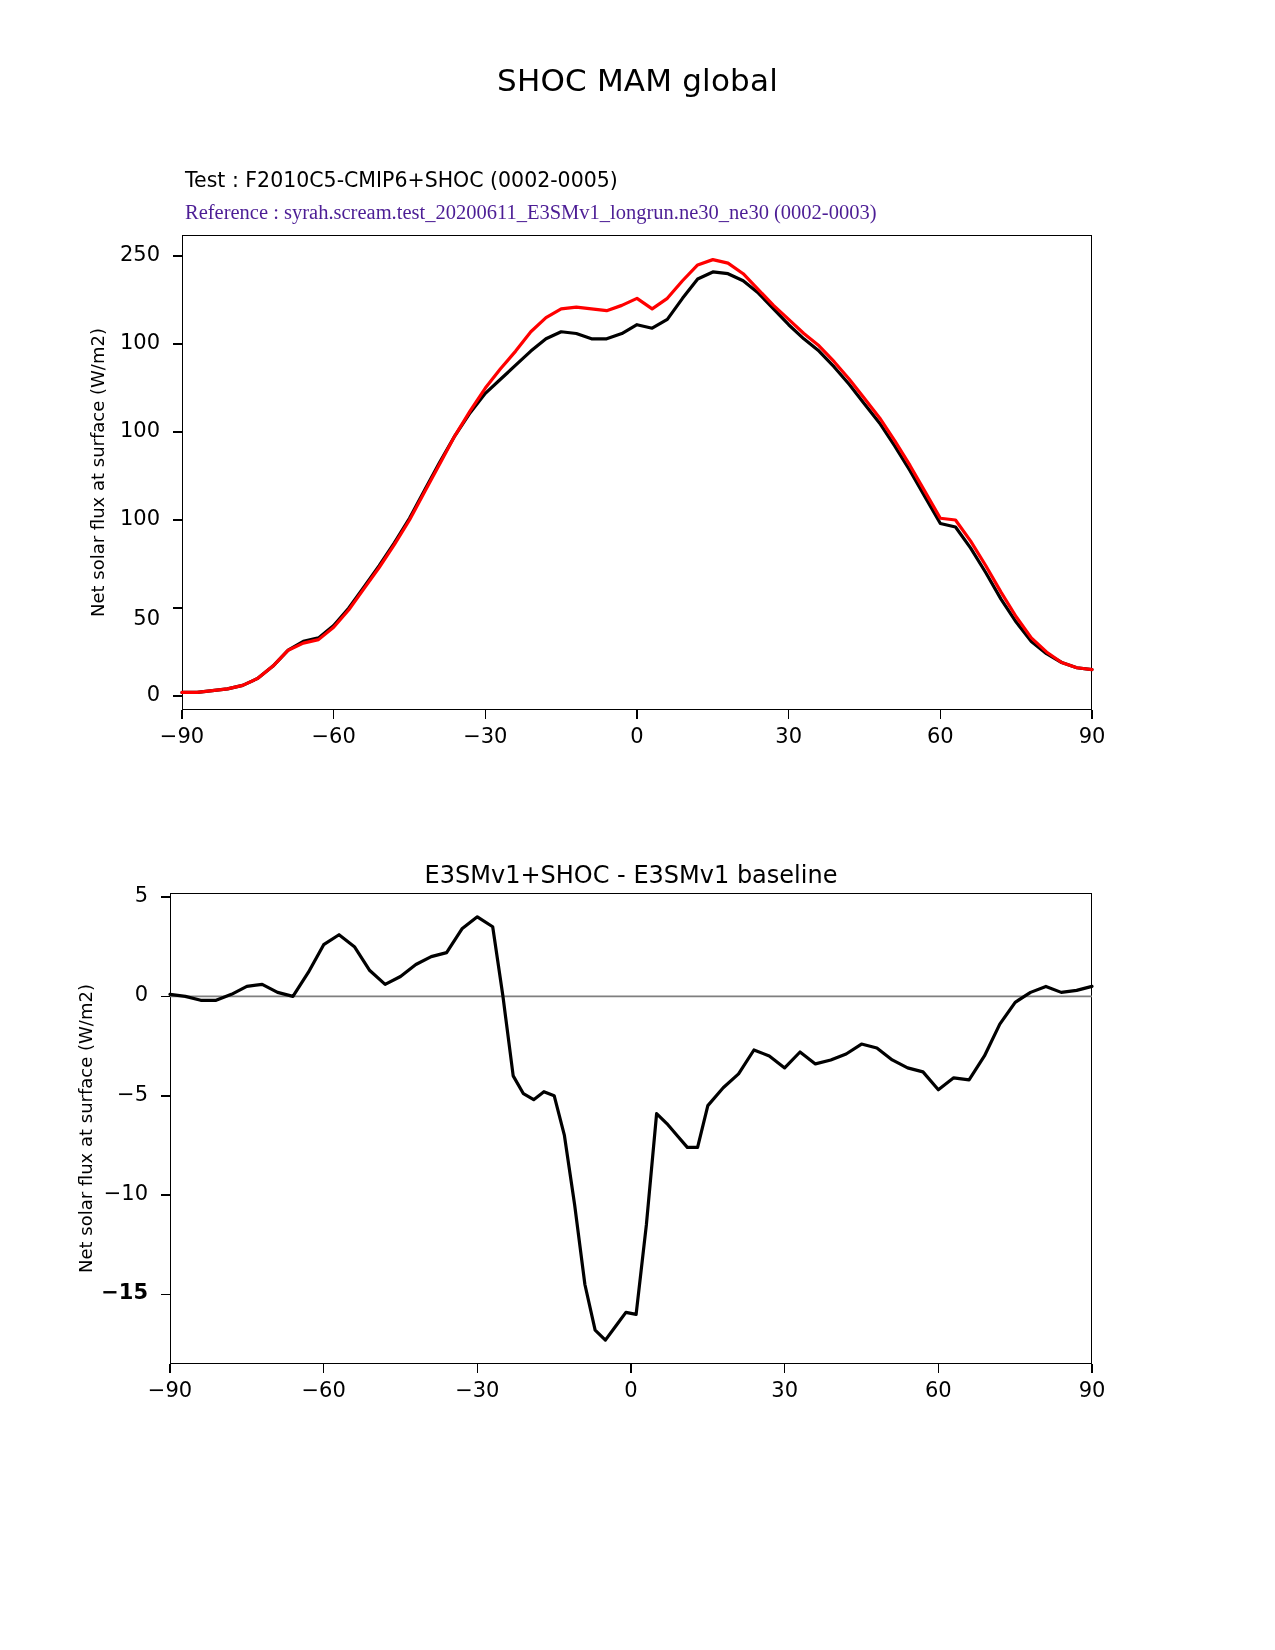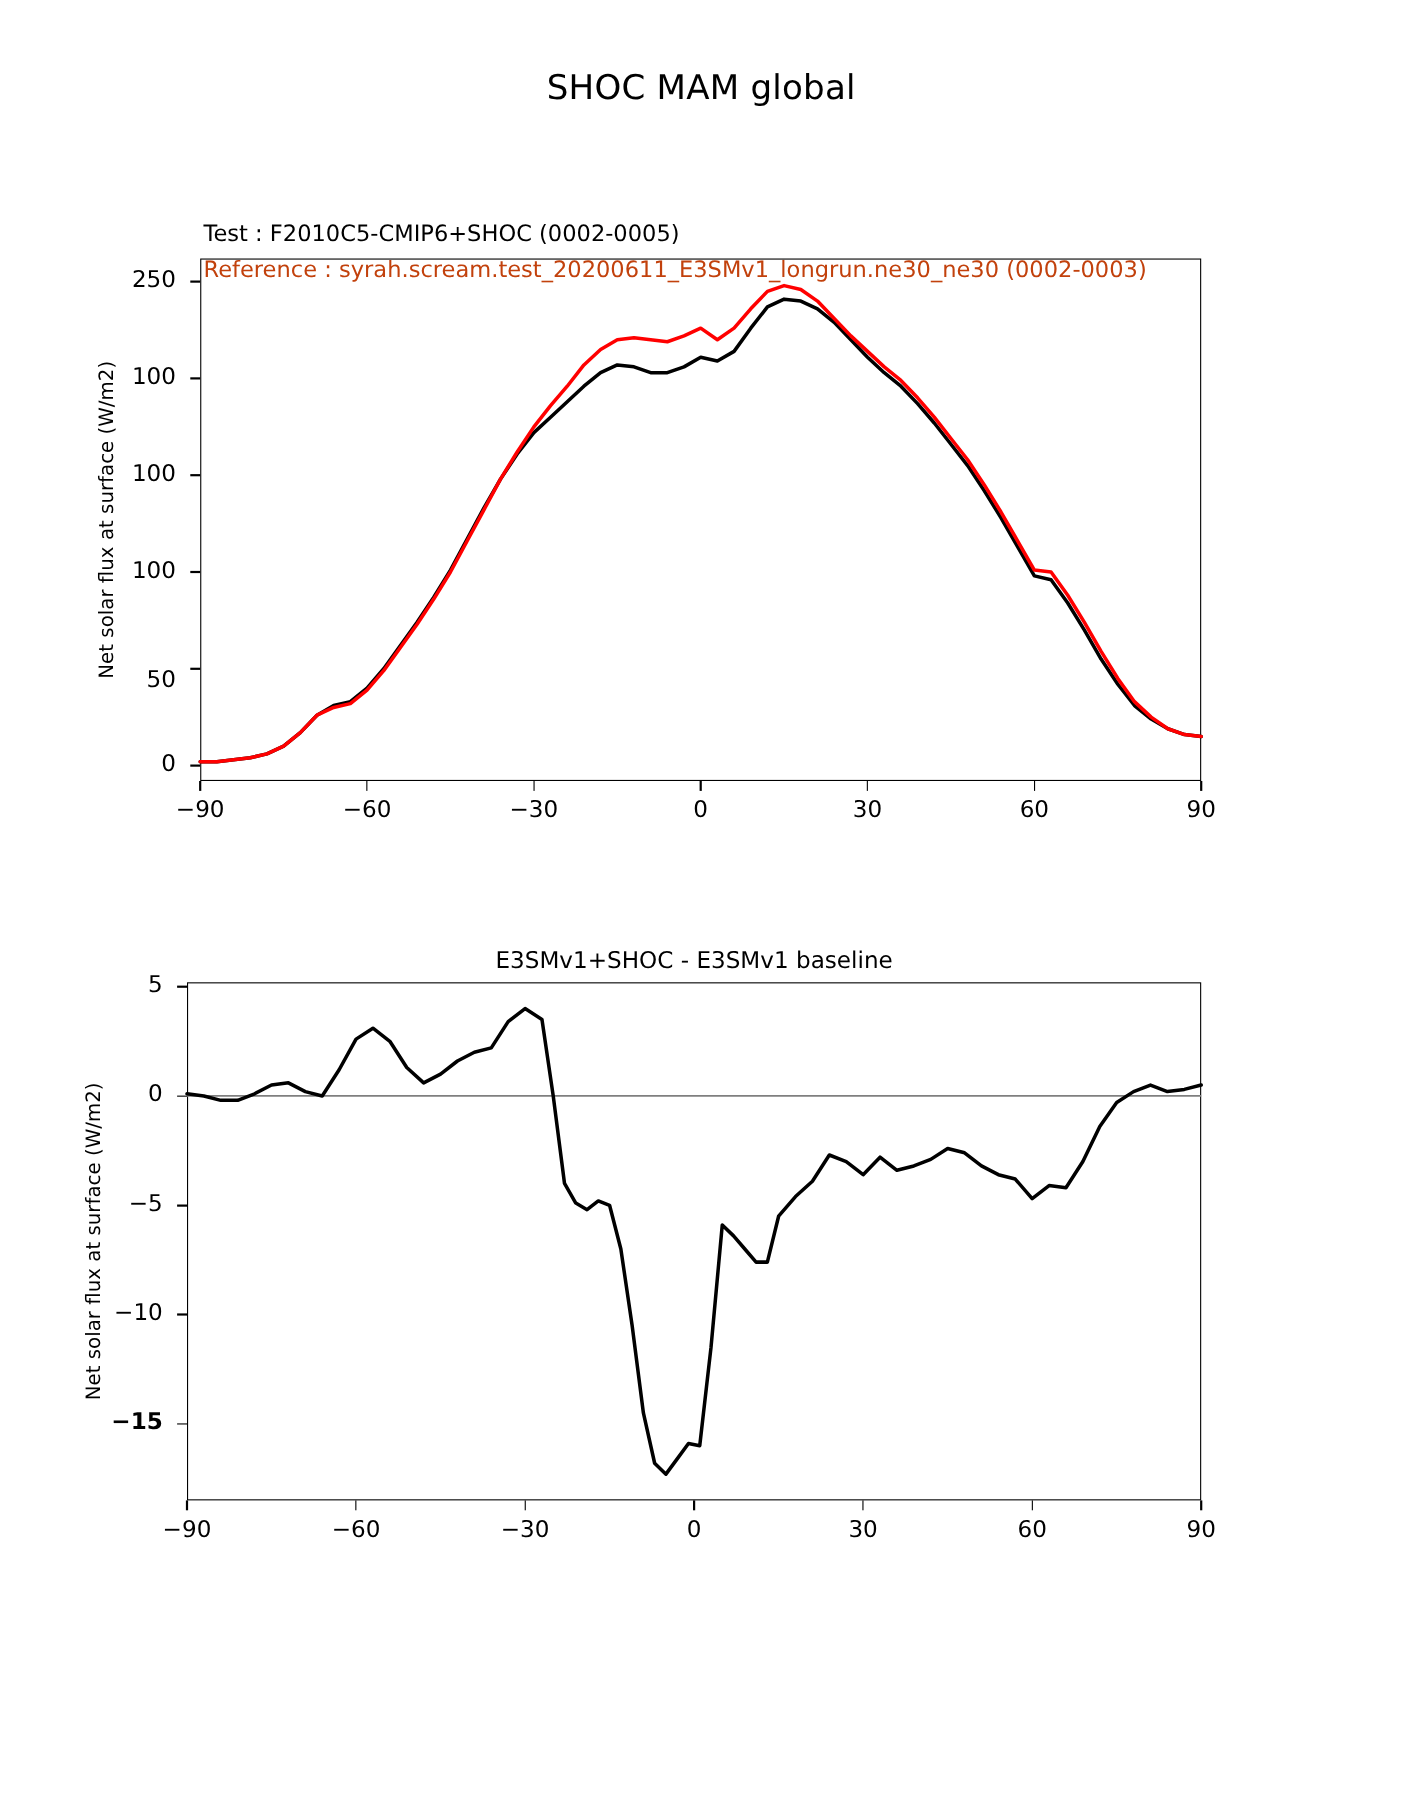--- a/index.html
+++ b/index.html
@@ -26,31 +26,31 @@
     width: 1275px;
     text-align: center;
     font-size: 31px;
     font-weight: 400;
     letter-spacing: 0.2px;
   }
   .subtitle {
     position: absolute;
     font-size: 20.5px;
     white-space: nowrap;
-    margin-top: 32px;
   }
   #subtitle-test {
     top: 168px;
     left: 185px;
     color: #000000;
   }
   #subtitle-reference {
     top: 201px;
     left: 185px;
-    color: #c2410c;
+    color: #4c1d95;
+    font-family: Liberation Serif, serif;
   }
 
   
   .plot {
     position: absolute;
   }
   .frame {
     position: absolute;
     inset: 0;
     border: 1.6px solid #000000;
@@ -82,21 +82,21 @@
     height: 1.6px;
     background: #000000;
   }
   .tick-mark-x {
     position: absolute;
     width: 1.6px;
     background: #000000;
   }
   .panel-title {
     position: absolute;
-    font-size: 21px;
+    font-size: 24px;
     text-align: center;
     white-space: nowrap;
     transform: translateX(-50%);
   }
   svg.curves {
     position: absolute;
     inset: 0;
     overflow: visible;
   }
 

